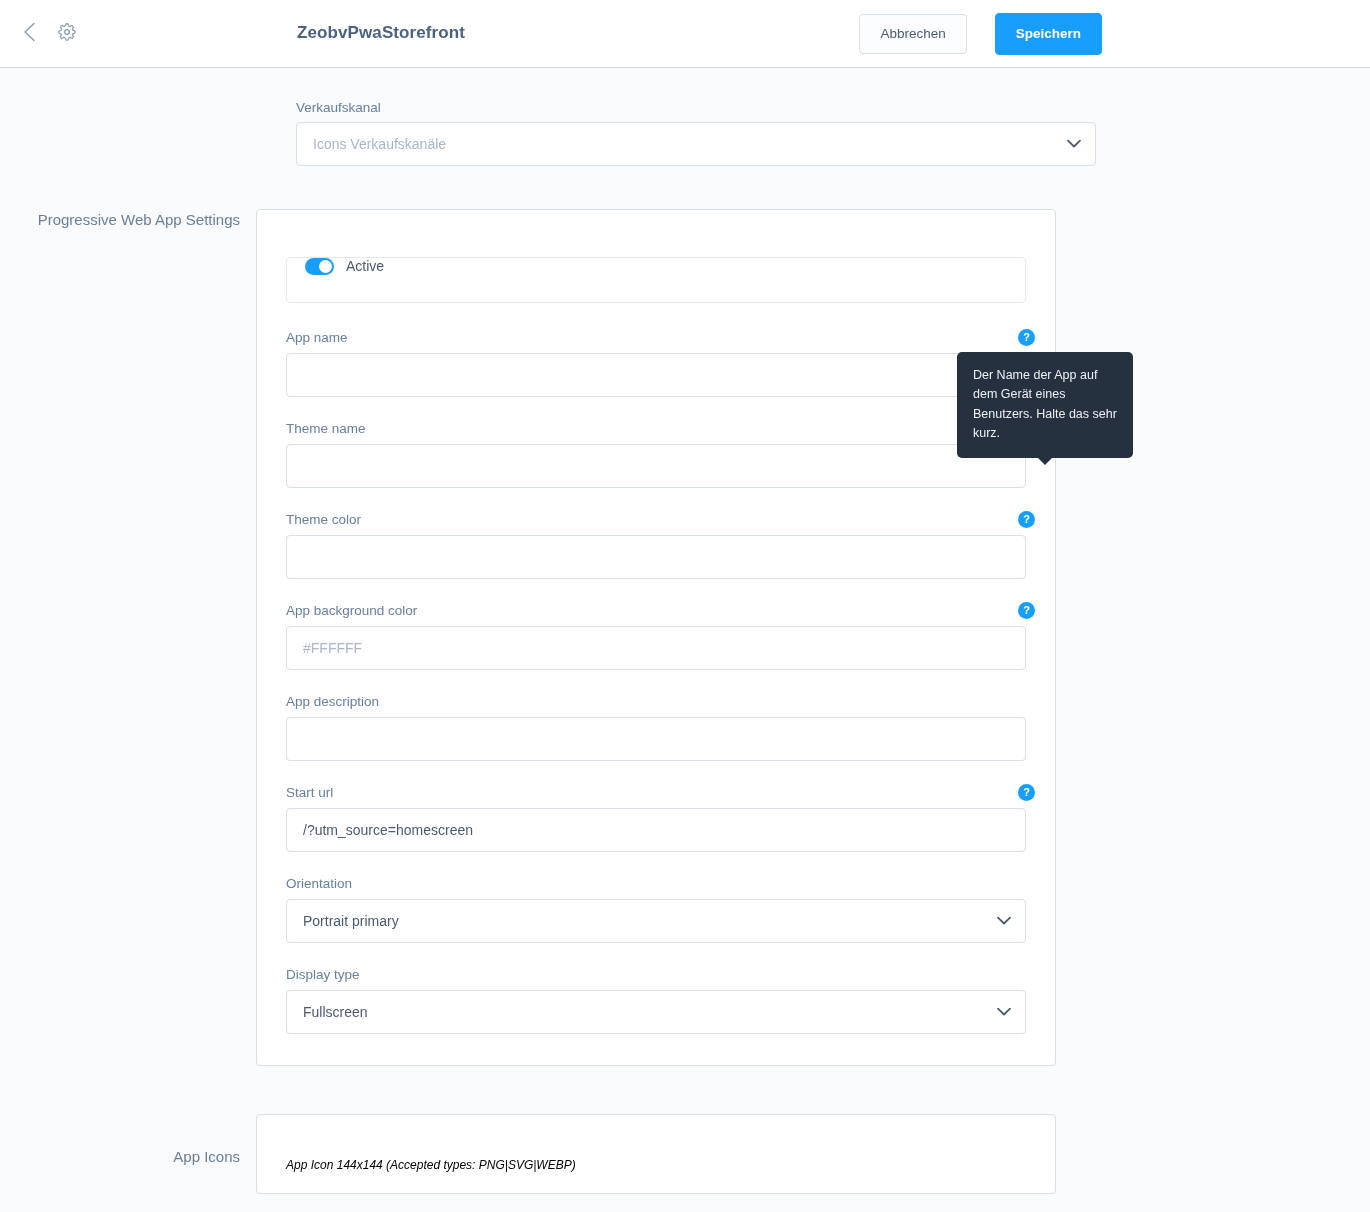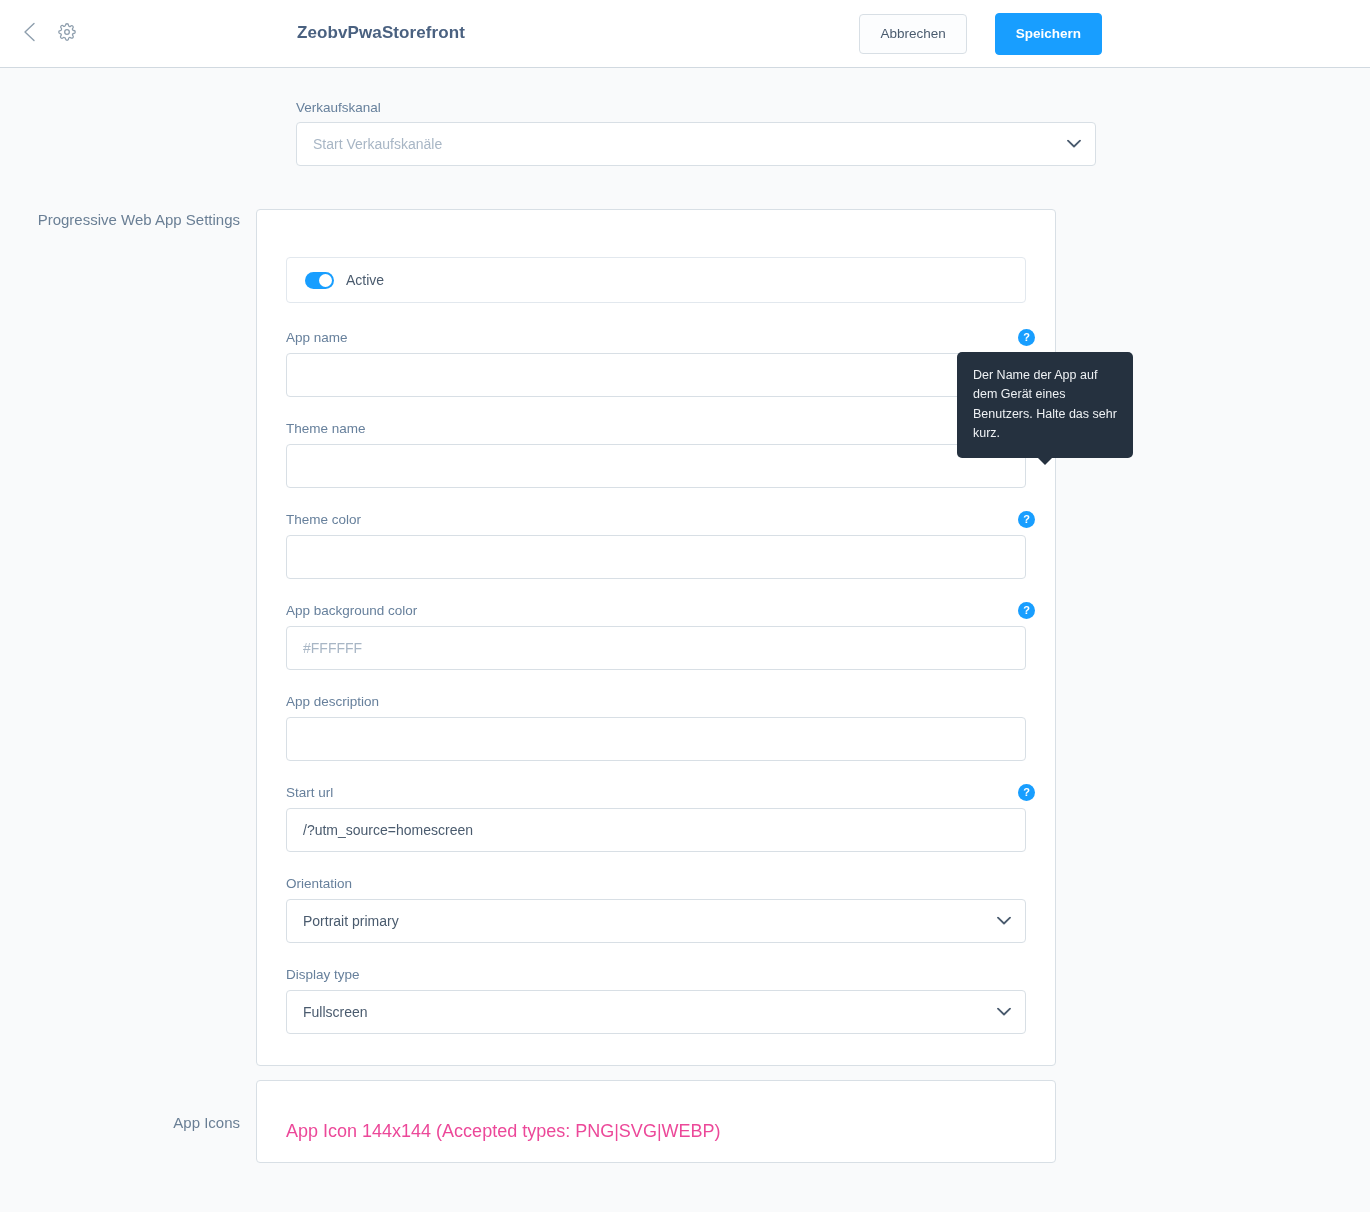--- a/index.html
+++ b/index.html
@@ -145,21 +145,20 @@
     border-radius: 4px;
     width: 800px;
   }
   .card-inner { padding: 47px 29px 31px 29px; }
 
   .toggle-panel {
     border: 1px solid #e2e8ee;
     border-radius: 4px;
     height: 46px;
     display: flex;
-    align-items: center;
     padding: 0 18px;
     gap: 12px;
     margin-bottom: 25px;
     cursor: pointer;
   }
   .switch {
     width: 29px;
     height: 17px;
     border-radius: 10px;
     background: #189eff;
@@ -242,32 +241,33 @@
     position: absolute;
     bottom: -7px;
     left: 50%;
     transform: translateX(-50%);
     width: 0; height: 0;
     border-left: 8px solid transparent;
     border-right: 8px solid transparent;
     border-top: 8px solid #25313f;
   }
 
-  .icons-row { margin-top: 14px; border-radius: 25px; }
+  .icons-row { margin-top: 48px; border-radius: 25px; }
   .icons-card {
     background: #ffffff;
     border: 1px solid #d8dfe5;
     border-radius: 4px;
     width: 800px;
     padding: 40px 29px 20px 29px;
     min-height: 70px;
   }
   .icons-card .upload-label {
-    font-size: 18px;
-    color: #ec4899;
+    font-size: 12px;
+    color: #000000;
+    font-style: italic;
   }
   .icons-label { padding-top: 32px; }
 </style>
 </head>
 <body>
 
 <div class="topbar">
   <div class="topbar-left">
     <div class="icon-btn">
       <span>
@@ -292,21 +292,21 @@
     <button class="btn btn-secondary">Abbrechen</button>
     <button class="btn btn-primary">Speichern</button>
   </div>
 </div>
 
 <div class="page">
 
   <div class="channel-block">
     <span class="field-label">Verkaufskanal</span>
     <div class="select-box placeholder-text">
-      <span>Start Verkaufskanäle</span>
+      <span>Icons Verkaufskanäle</span>
       <span class="chevron">
         <svg width="14" height="9" viewBox="0 0 14 9" fill="none">
           <path d="M1 1.2L7 7L13 1.2" stroke="#4a5b6e" stroke-width="1.8" stroke-linecap="round" stroke-linejoin="round"></path>
         </svg>
       </span>
     </div>
   </div>
 
   <div class="row" style="margin-top:43px;">
     <div class="row-label">Progressive Web App Settings</div>

